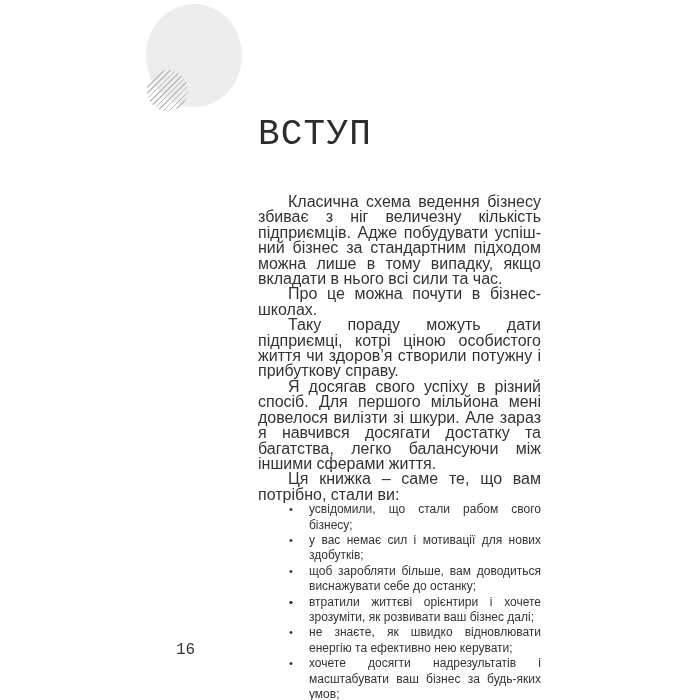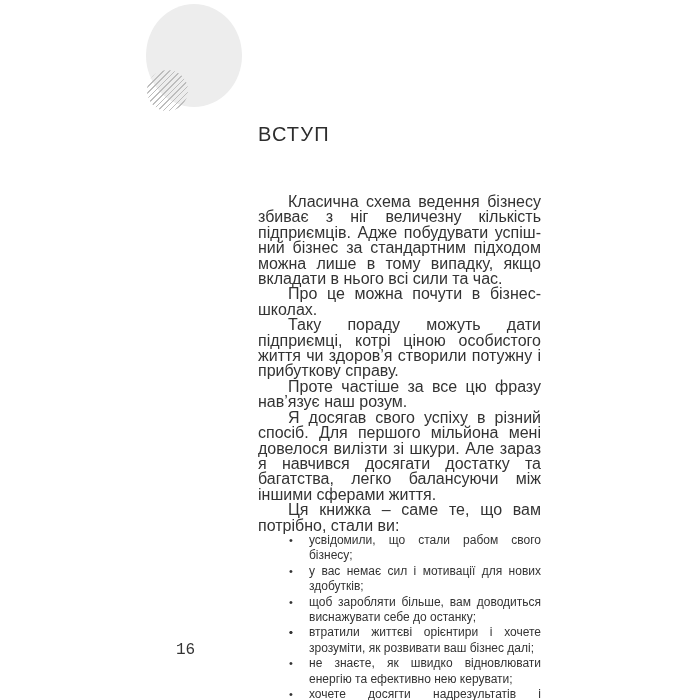--- a/index.html
+++ b/index.html
@@ -57,25 +57,26 @@
   }
   
   .content {
     position: absolute;
     left: 258px;
     top: 120px;
     width: 283px;
   }
   .chapter-title {
     margin: 0 0 45px 0;
-    font-size: 20px;
+    font-size: 36px;
     font-weight: 400;
     line-height: 29px;
     letter-spacing: 1.2px;
     color: #2d2d2d;
+    font-family: Liberation Mono, monospace;
   }
   .content p {
     margin: 0;
     font-size: 16px;
     line-height: 15.4px;
     text-align: justify;
     text-indent: 30px;
     color: #333333;
     hyphens: manual;
   }
@@ -119,21 +120,20 @@
   <div class="circle-big"></div>
   <div class="circle-hatch"></div>
 
 
   <div class="content">
     <h1 class="chapter-title">ВСТУП</h1>
 
     <p>Класична схема ведення бізнесу збиває з ніг ве­личезну кількість підприємців. Адже побудувати успіш­ний бізнес за стандартним підходом можна лише в тому випадку, якщо вкладати в нього всі сили та час.</p>
     <p>Про це можна почути в бізнес-школах.</p>
     <p>Таку пораду можуть дати підприємці, котрі ціною особистого життя чи здоров’я створили потужну і при­буткову справу.</p>
-    <p>Проте частіше за все цю фразу нав’язує наш розум.</p>
     <p>Я досягав свого успіху в різний спосіб. Для пер­шого мільйона мені довелося вилізти зі шкури. Але за­раз я навчився досягати достатку та багатства, легко балансуючи між іншими сферами життя.</p>
     <p>Ця книжка – саме те, що вам потрібно, стали ви:</p>
 
     <ul class="bullets">
       <li>
         <span class="bullet-dot">•</span>
         <span>усвідомили, що стали рабом свого бізнесу;</span>
       </li>
       <li>
         <span class="bullet-dot">•</span>

